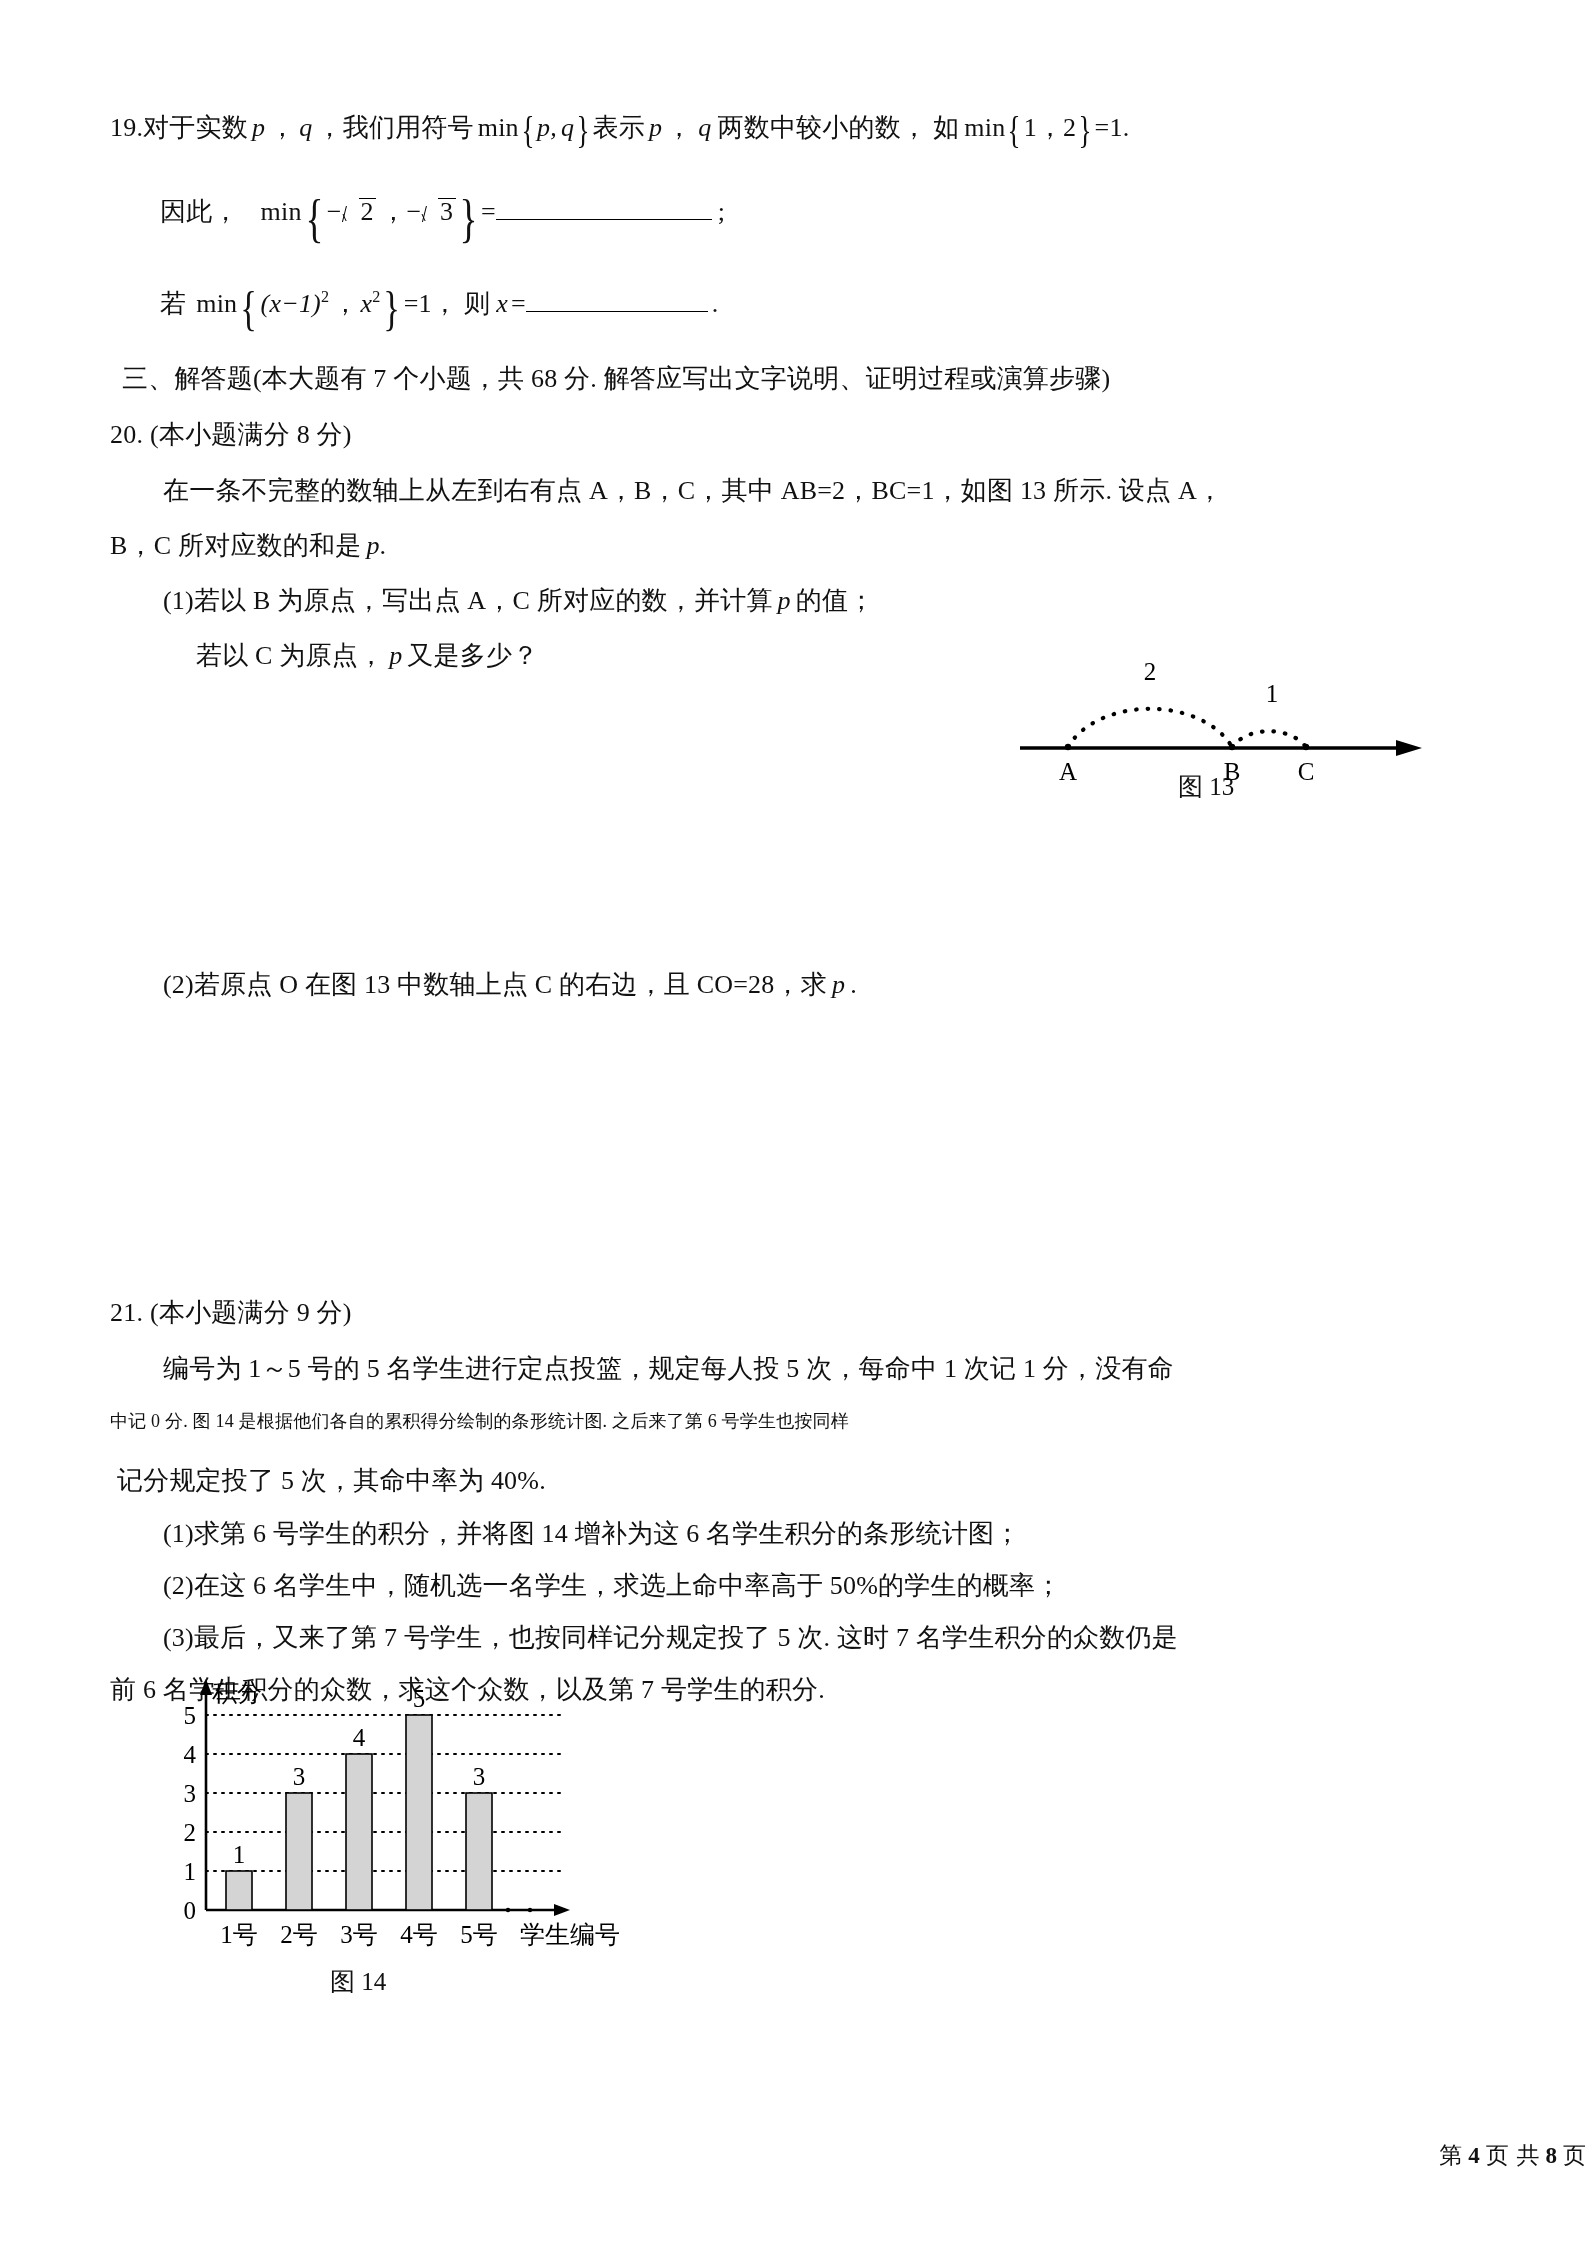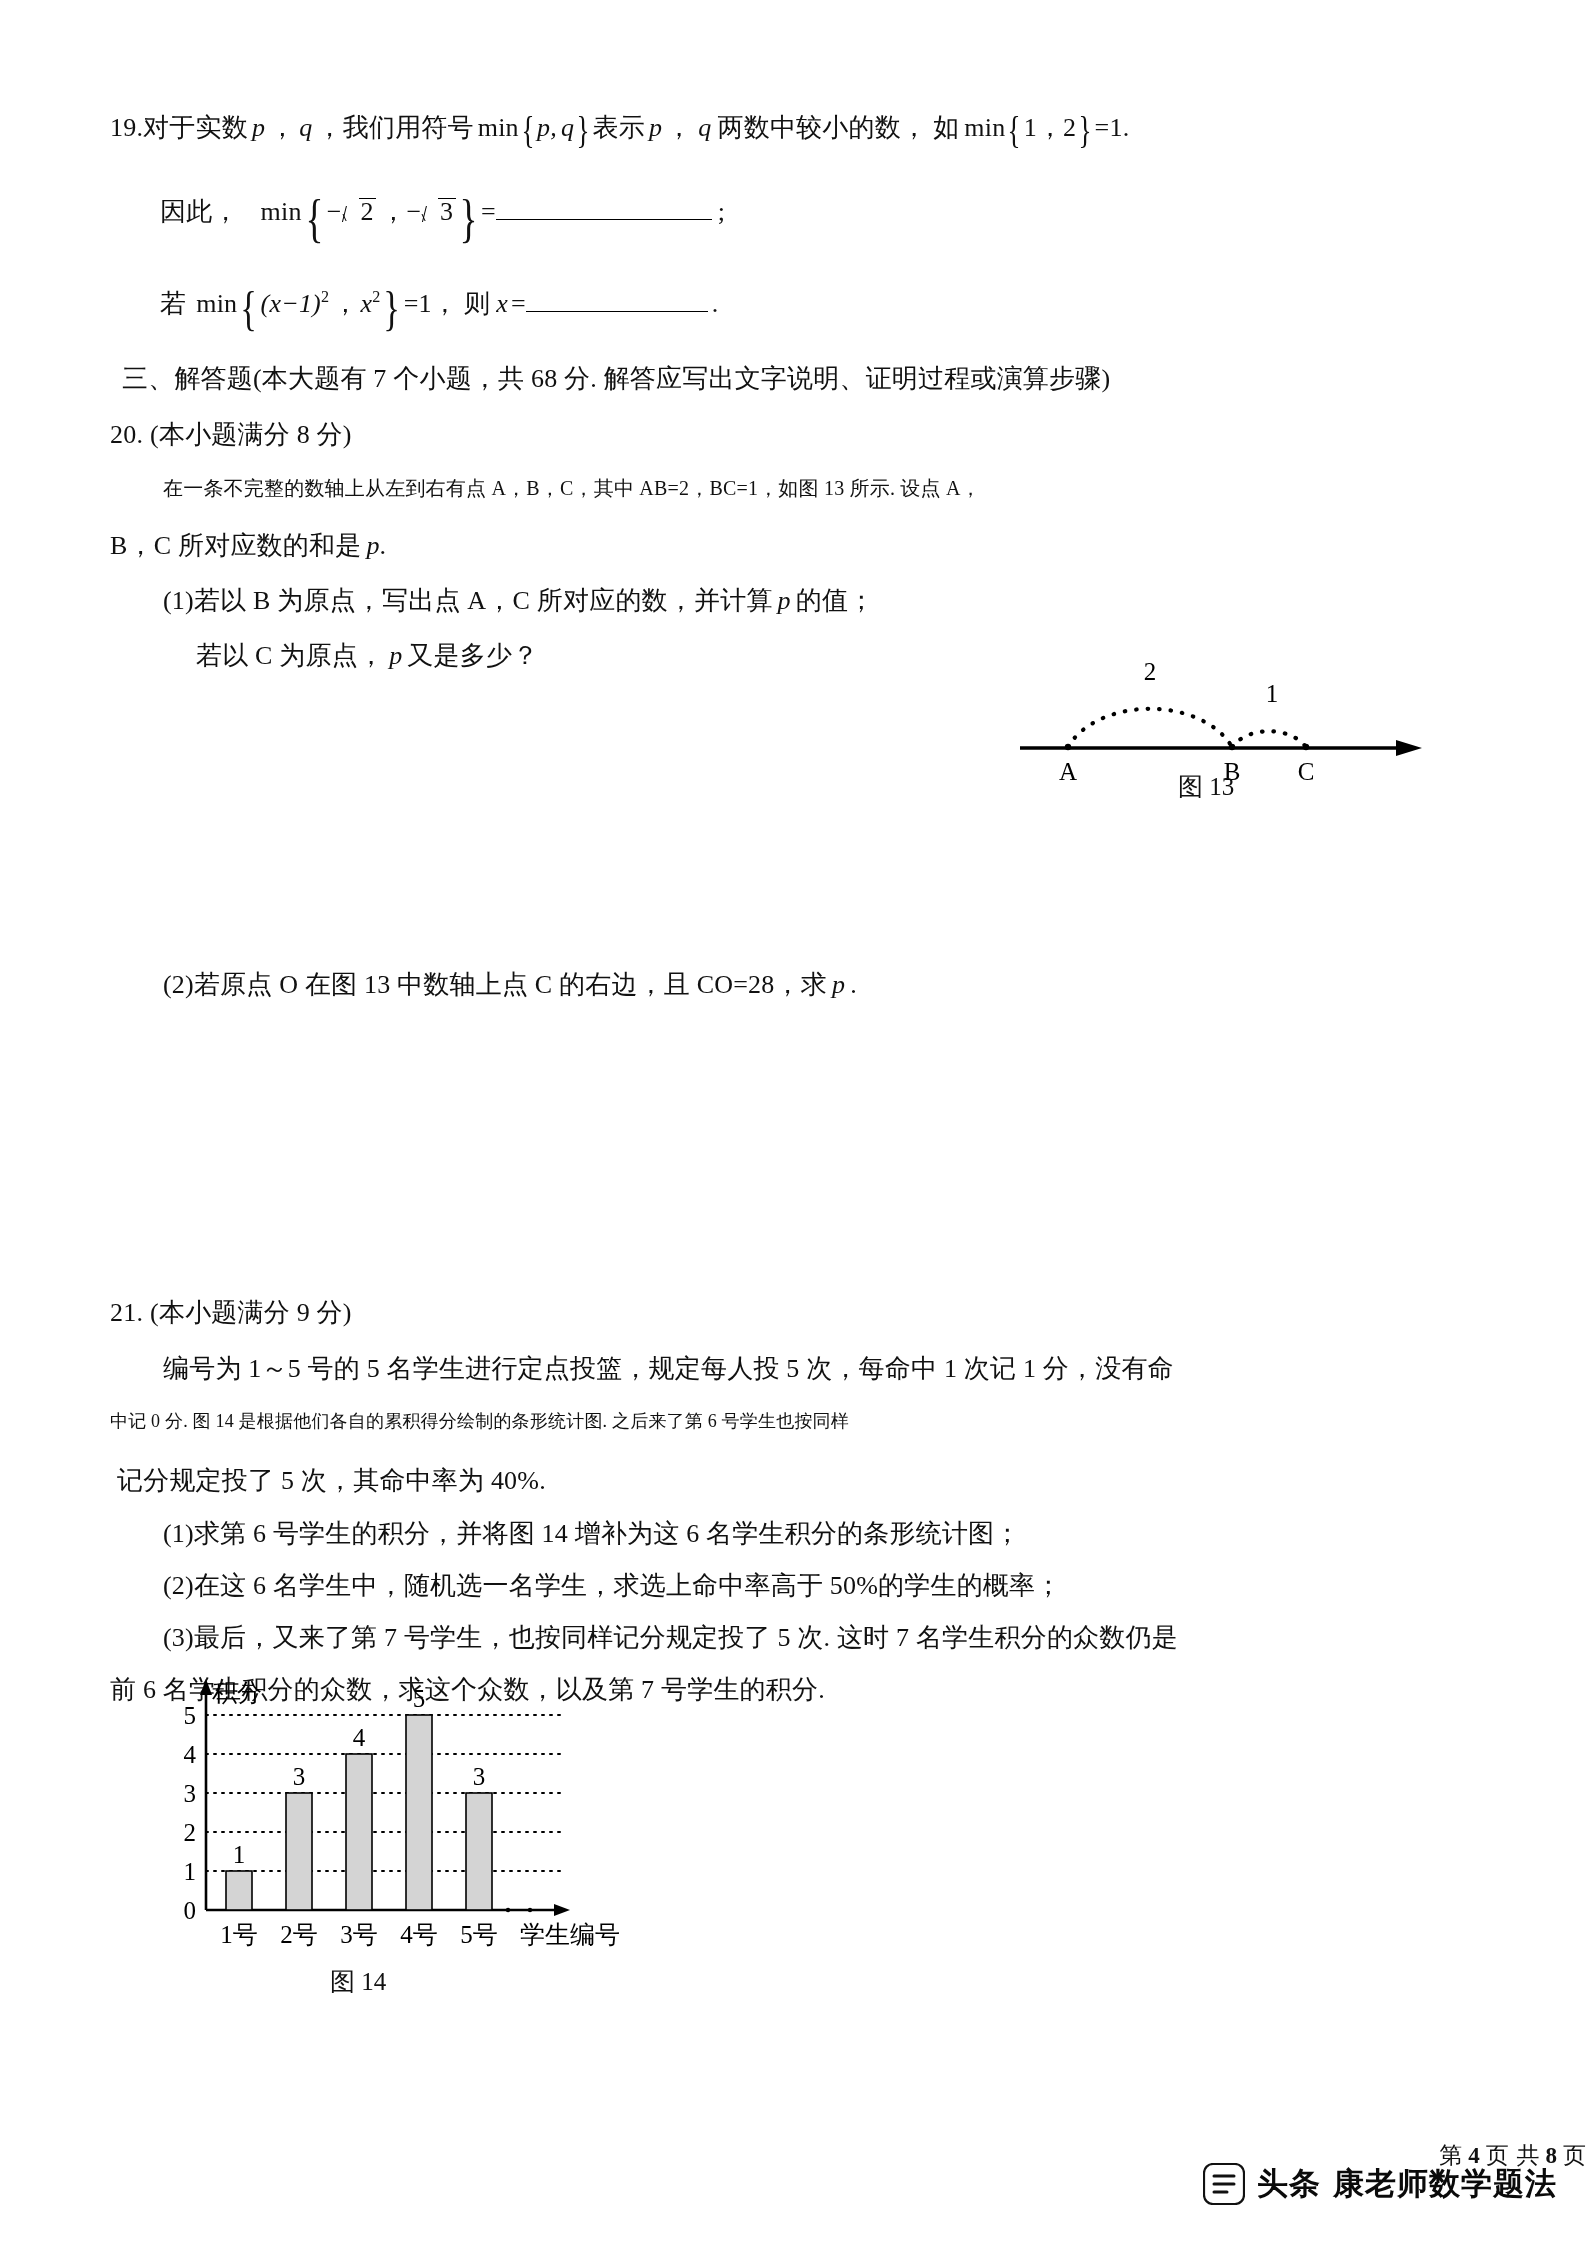--- a/index.html
+++ b/index.html
@@ -168,21 +168,21 @@
   <div class="line" style="left:160px; top:287px; font-size:26px;">
     <span>若</span><span class="rm" style="padding-left:10px">min</span><span class="bigbrace" style="font-size:1.85em; vertical-align:-0.28em;">{</span><span class="it">(x−1)</span><span class="sup rm">2</span><span style="padding-left:3px">，</span><span class="it" style="padding-left:2px">x</span><span class="sup rm">2</span><span class="bigbrace" style="font-size:1.85em; vertical-align:-0.28em;">}</span><span>=1，</span><span style="padding-left:6px">则</span><span class="it" style="padding:0 3px 0 6px">x</span><span>=</span><span class="blank" style="width:182px"></span><span style="padding-left:4px">.</span>
   </div>
 
   <div class="line" style="left:122px; top:366px; font-size:26px;">三、解答题(本大题有 7 个小题，共 68 分. 解答应写出文字说明、证明过程或演算步骤)</div>
 
   <div class="line" style="left:110px; top:422px; font-size:26px;">
     <span>20.</span><span style="padding-left:7px">(本小题满分 8 分)</span>
   </div>
 
-  <div class="line" style="left:163px; top:478px; font-size:20px;">在一条不完整的数轴上从左到右有点 A，B，C，其中 AB=2，BC=1，如图 13 所示. 设点 A，</div>
+  <div class="line" style="left:163px; top:478px; font-size:26px;">在一条不完整的数轴上从左到右有点 A，B，C，其中 AB=2，BC=1，如图 13 所示. 设点 A，</div>
 
   <div class="line" style="left:110px; top:533px; font-size:26px;">
     <span>B，C 所对应数的和是</span><span class="it" style="padding-left:5px">p</span><span>.</span>
   </div>
 
   <div class="line" style="left:163px; top:588px; font-size:26px;">
     <span>(1)若以 B 为原点，写出点 A，C 所对应的数，并计算</span><span class="it" style="padding:0 5px">p</span><span>的值；</span>
   </div>
 
   <div class="line" style="left:196px; top:643px; font-size:26px;">
@@ -279,22 +279,14 @@
     </g>
 
     <text x="420" y="288" font-size="25" font-family="Liberation Serif, serif" text-anchor="middle">学生编号</text>
   </svg>
   <div id="fig14-caption">图 14</div>
 
   <div id="footer">
     <span>第</span><span class="pg" style="padding:0 5px">4</span><span>页 共</span><span class="pg" style="padding:0 5px">8</span><span>页</span>
   </div>
 
-  <div id="watermark">
-    <svg class="logo" viewBox="0 0 42 42">
-      <rect x="1" y="1" width="40" height="40" rx="9" fill="#ffffff" stroke="#111" stroke-width="2.2"></rect>
-      <path d="M11 13 h20 M11 21 h20 M11 29 h13" stroke="#111" stroke-width="3" stroke-linecap="round" fill="none"></path>
-    </svg>
-    <span class="wm-text">头条</span>
-    <span class="wm-brand">康老师数学题法</span>
-  </div>
 
 </div>
 
 </body></html>

